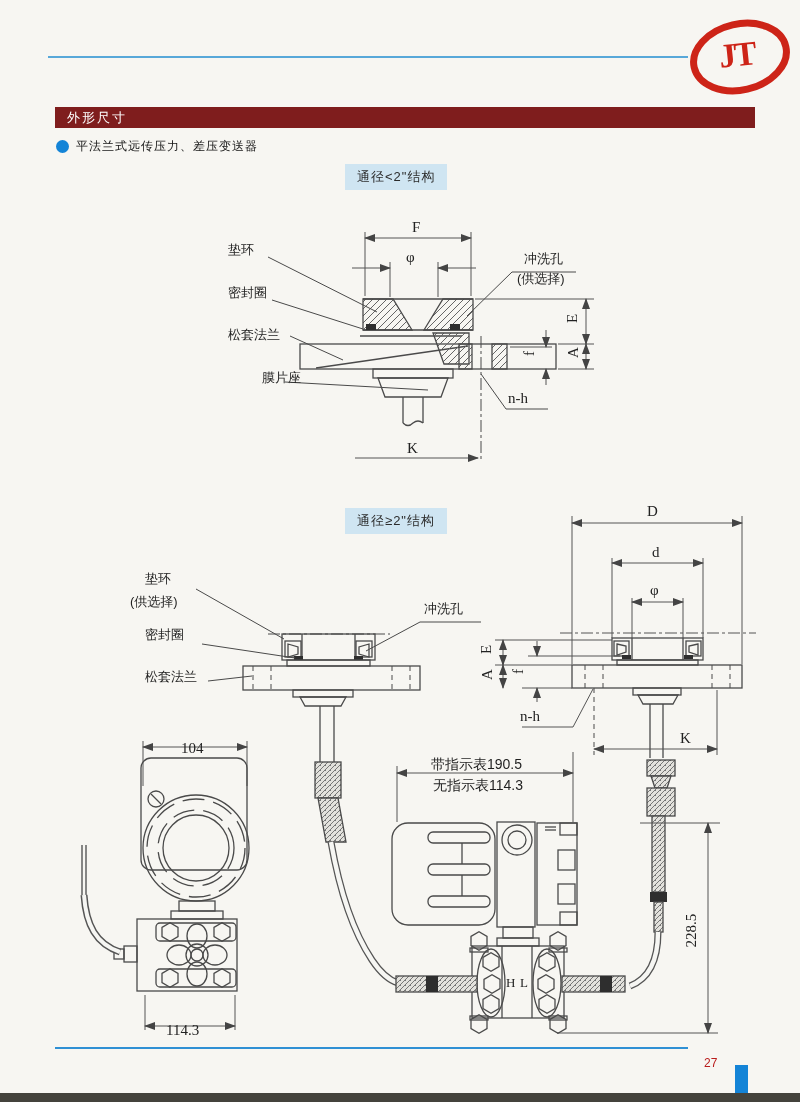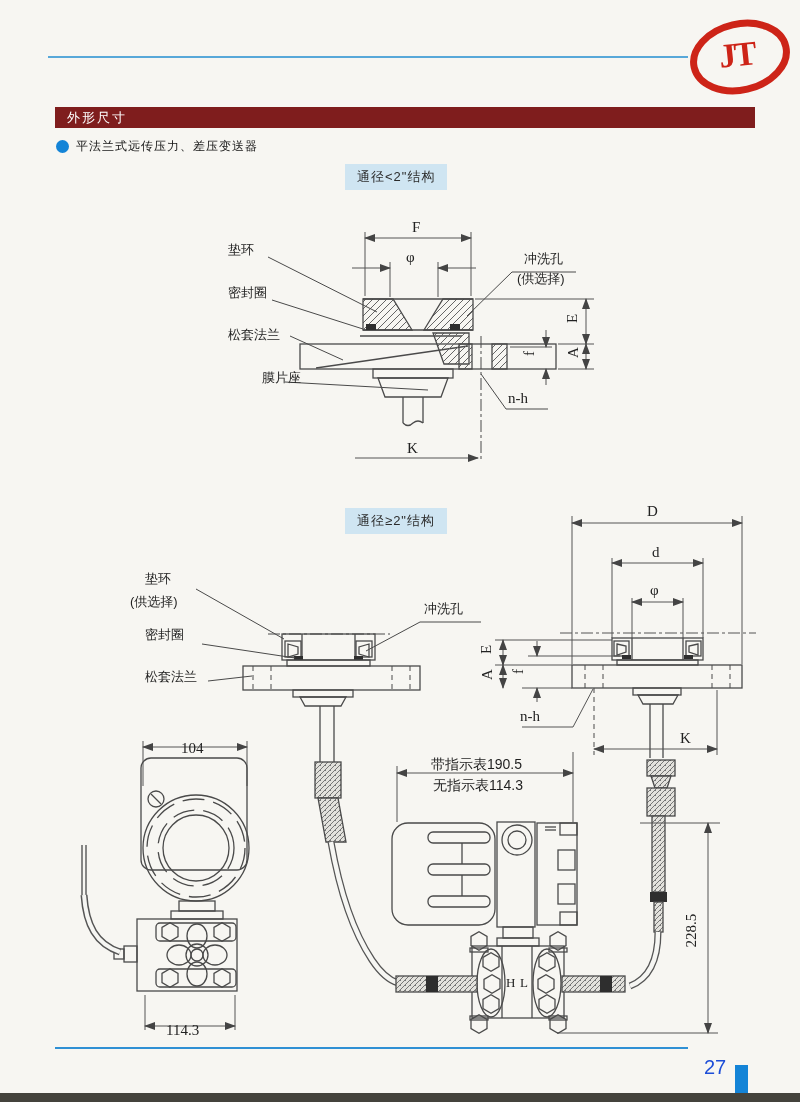--- a/index.html
+++ b/index.html
@@ -15,21 +15,21 @@
   .topline { position:absolute; left:48px; top:56px; width:640px; height:2px; background:#58a8d9; }
   .botline { position:absolute; left:55px; top:1047px; width:633px; height:2px; background:#2f90d4; }
   .hbar { position:absolute; left:55px; top:107px; width:700px; height:21px; background:#7f1d1d; }
   .hbar span { display:block; line-height:21px; padding-left:12px; font-size:13px; letter-spacing:2px; color:#fff; }
   .bullet-row { position:absolute; left:56px; top:137px; height:18px; display:flex; align-items:center; }
   .bullet-dot { width:13px; height:13px; border-radius:50%; background:#1484d7; margin-right:7px; }
   .bullet-txt { font-size:12px; color:#151515; letter-spacing:1px; }
   .secbox { position:absolute; background:#cfe5f2; color:#2b2b2b; font-size:13px; padding:4px 12px; letter-spacing:1px; }
   .logo { position:absolute; left:686px; top:18px; width:108px; height:80px; }
   .logo-jt { position:absolute; left:33px; top:18px; font:bold 34px "Liberation Serif", serif; color:#cd2418; transform:rotate(-6deg); letter-spacing:-2px; }
-  .pagenum { position:absolute; left:704px; top:1056px; font-size:20px; color:#1d4ed8; }
+  .pagenum { position:absolute; left:704px; top:1056px; font-size:12px; color:#b91c1c; }
   .pagebar { position:absolute; left:735px; top:1065px; width:13px; height:32px; background:#1484d7; }
   .botedge { position:absolute; left:0; top:1093px; width:800px; height:9px; background:#44433c; }
 </style>
 </head>
 <body>
 
 <div id="page">
 
   <div class="topline"></div>
 

